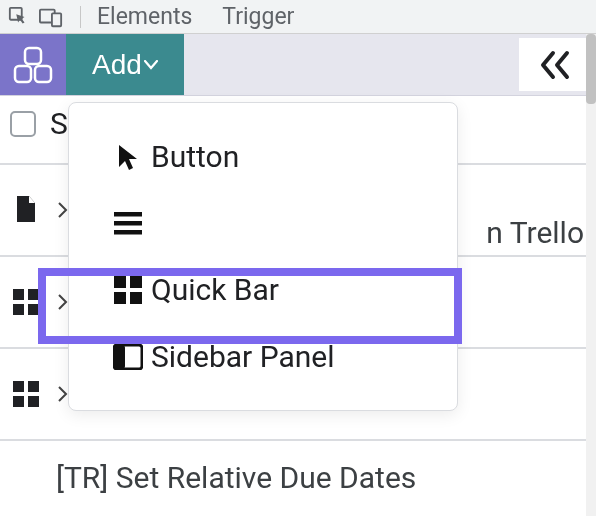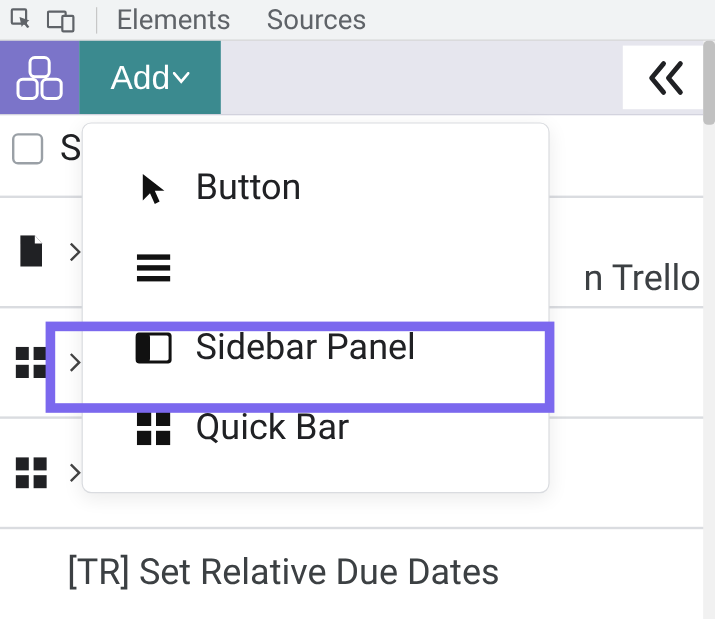--- a/index.html
+++ b/index.html
@@ -115,21 +115,21 @@
     background:#fff;
     border: 1px solid #dadce0;
     border-radius: 8px;
     box-shadow: 0 4px 16px rgba(0,0,0,0.08);
     padding: 20px 0;
     z-index: 20;
   }
   .menu-item {
     display:flex;
     align-items:center;
-    gap: 18px;
+    gap: 6px;
     padding: 16px 42px;
     font-size: 30px;
     color: #202124;
     cursor:pointer;
   }
   .menu-item .mi-icon {
     width: 34px; height: 34px; display:flex; align-items:center; justify-content:center; color:#202124;
   }
   .highlight-box {
     position:absolute;
@@ -167,21 +167,21 @@
   </span>
   <span class="dt-icon">
     <svg width="24" height="22" viewBox="0 0 26 22" fill="none" stroke="currentColor" stroke-width="2">
       <rect x="1" y="3" width="16" height="14" rx="1"></rect>
       <rect x="14" y="7" width="10" height="14" rx="1" fill="#f1f3f4"></rect>
     </svg>
   </span>
   <span class="divider"></span>
   <div class="devtools-tabs">
     <span class="devtools-tab">Elements</span>
-    <span class="devtools-tab">Sources</span>
+    <span class="devtools-tab">Trigger</span>
   </div>
 </div>
 
 <div class="app-toolbar">
   <div class="tool-tile">
     <svg width="40" height="40" viewBox="0 0 40 40">
       <rect x="12" y="3" width="16" height="16" rx="4" fill="none" stroke="#fff" stroke-width="2.5"></rect>
       <rect x="2" y="21" width="16" height="16" rx="4" fill="none" stroke="#fff" stroke-width="2.5"></rect>
       <rect x="22" y="21" width="16" height="16" rx="4" fill="none" stroke="#fff" stroke-width="2.5"></rect>
     </svg>
@@ -277,37 +277,37 @@
     <span class="mi-icon">
       <svg width="28" height="24" viewBox="0 0 28 24">
         <rect x="0" y="1" width="28" height="4.5" fill="#111"></rect>
         <rect x="0" y="10" width="28" height="4.5" fill="#111"></rect>
         <rect x="0" y="19" width="28" height="4.5" fill="#111"></rect>
       </svg>
     </span>
   </div>
   <div class="menu-item">
     <span class="mi-icon">
-      <svg width="30" height="26" viewBox="0 0 30 26">
-        <rect x="1" y="1" width="28" height="24" rx="3" fill="none" stroke="#111" stroke-width="3"></rect>
-        <rect x="1" y="1" width="11" height="24" rx="3" fill="#111"></rect>
-      </svg>
-    </span>
-    <span>Sidebar Panel</span>
-  </div>
-  <div class="menu-item">
-    <span class="mi-icon">
       <svg width="28" height="28" viewBox="0 0 28 28">
         <rect x="0" y="0" width="12" height="12" fill="#111"></rect>
         <rect x="16" y="0" width="12" height="12" fill="#111"></rect>
         <rect x="0" y="16" width="12" height="12" fill="#111"></rect>
         <rect x="16" y="16" width="12" height="12" fill="#111"></rect>
       </svg>
     </span>
     <span>Quick Bar</span>
   </div>
+  <div class="menu-item">
+    <span class="mi-icon">
+      <svg width="30" height="26" viewBox="0 0 30 26">
+        <rect x="1" y="1" width="28" height="24" rx="3" fill="none" stroke="#111" stroke-width="3"></rect>
+        <rect x="1" y="1" width="11" height="24" rx="3" fill="#111"></rect>
+      </svg>
+    </span>
+    <span>Sidebar Panel</span>
+  </div>
 </div>
 
 <div class="highlight-box"></div>
 
 <div class="vscroll">
   <div class="thumb"></div>
 </div>
 
 </body></html>

